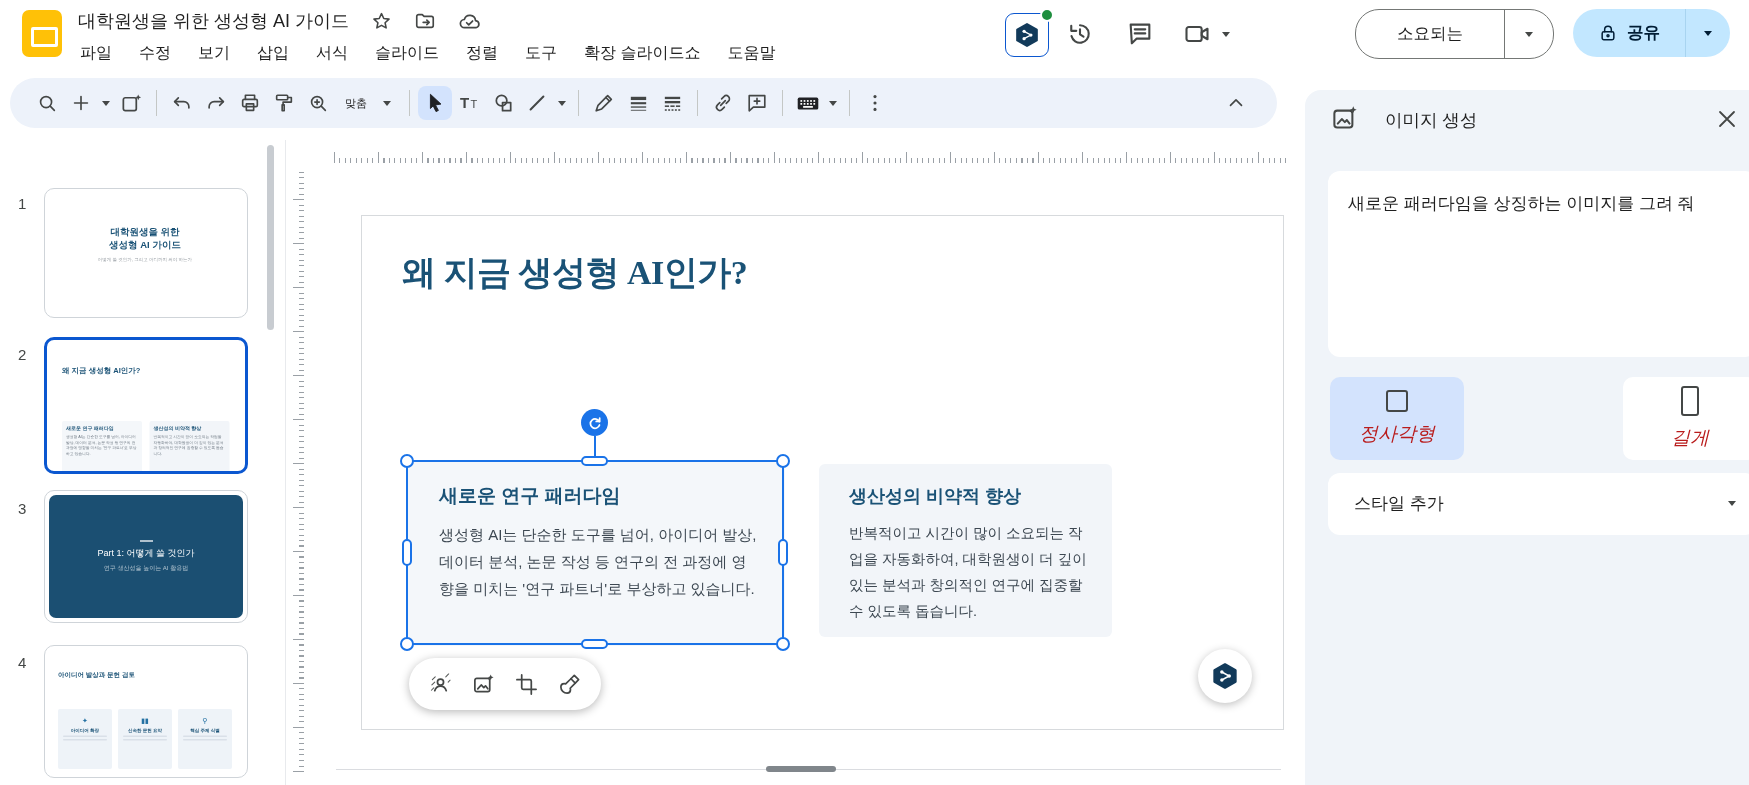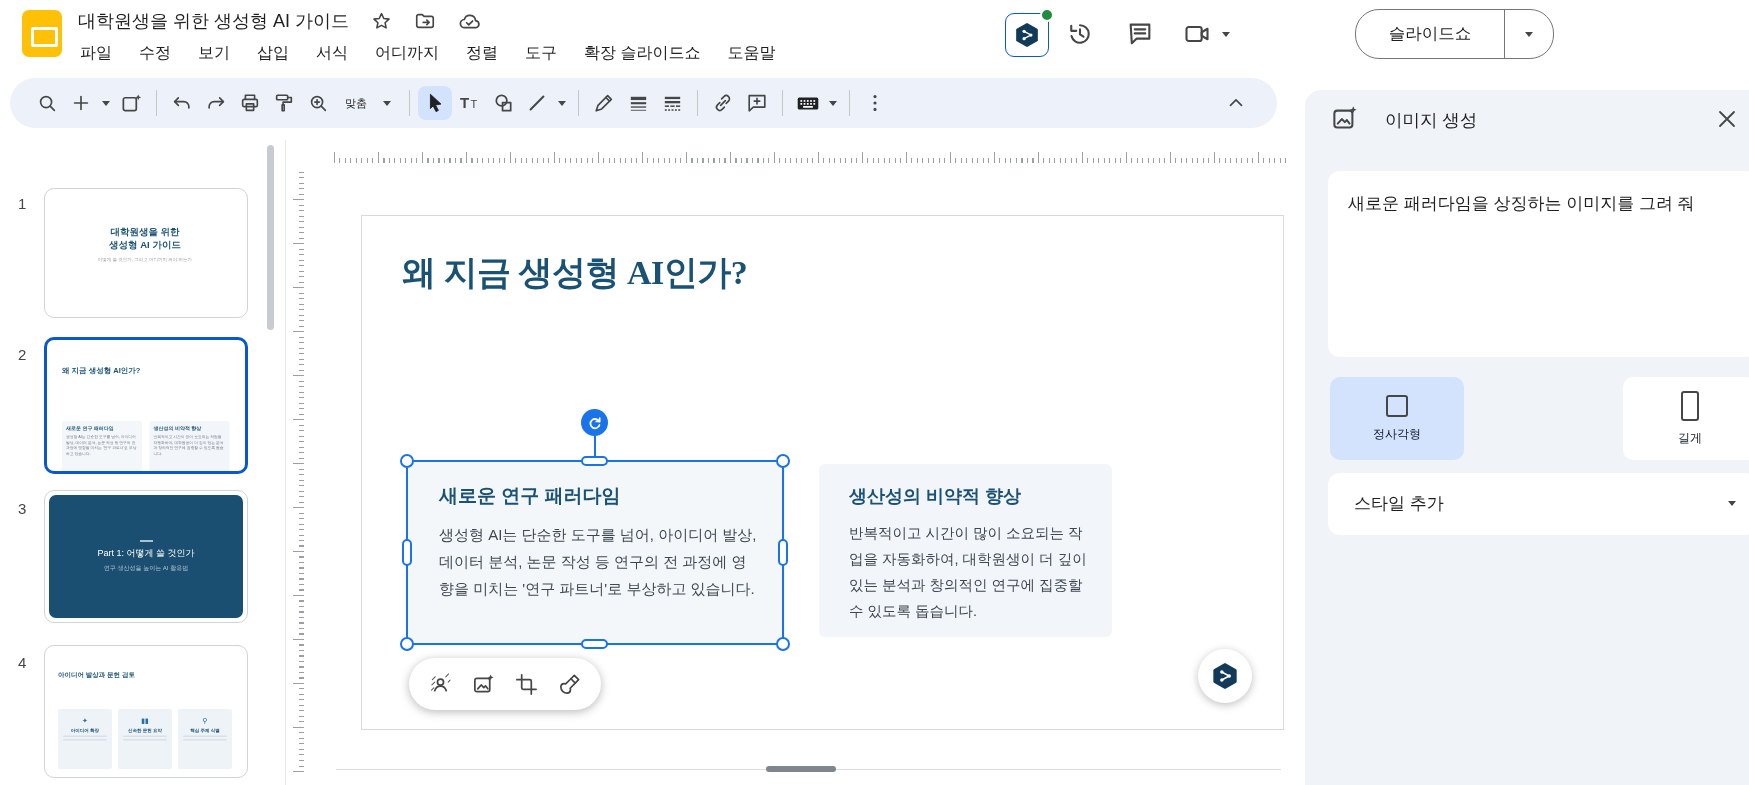--- a/index.html
+++ b/index.html
@@ -97,21 +97,21 @@
   
   #panel{position:absolute;left:1305px;top:90px;width:444px;height:695px;background:#f0f4f9;border-top-left-radius:16px;}
   #panel-header{position:absolute;left:0;top:0;width:100%;height:58px;}
   #panel-icon{position:absolute;left:26px;top:15px;}
   #panel-title{position:absolute;left:80px;top:18px;font-size:17.5px;color:#1f1f1f;}
   #panel-close{position:absolute;left:408px;top:15px;width:28px;height:28px;display:flex;align-items:center;justify-content:center;}
   #prompt-card{position:absolute;left:23px;top:81px;width:429px;height:186px;background:#fff;border-radius:12px;}
   #prompt-text{position:absolute;left:20px;top:18px;width:350px;font-size:17px;line-height:30px;color:#1f1f1f;}
   .aspect-btn{position:absolute;top:287px;height:83px;border-radius:10px;background:#fff;display:flex;flex-direction:column;align-items:center;justify-content:center;gap:9px;box-sizing:border-box;}
   .aspect-btn.selected{background:#d3e3fd;}
-  .aspect-label{font-size:12px;color:#0f172a;}
+  .aspect-label{font-size:19px;color:#b91c1c;font-style:italic;}
   .shape-sq{width:18px;height:18px;border:2px solid #444746;border-radius:3px;}
   .shape-wide{width:26px;height:14px;border:2px solid #444746;border-radius:3px;}
   .shape-tall{width:14px;height:26px;border:2px solid #444746;border-radius:3px;}
   #style-dd{position:absolute;left:23px;top:383px;width:429px;height:62px;background:#fff;border-radius:12px;}
   #style-label{position:absolute;left:26px;top:19px;font-size:17px;color:#1f1f1f;}
   #style-caret{position:absolute;left:400px;top:28px;}
   #create-btn{position:absolute;left:173px;top:469px;width:132px;height:54px;border-radius:27px;background:#0b57d0;display:flex;align-items:center;justify-content:center;}
   #create-label{font-size:17.5px;font-weight:700;color:#fff;}
 
   
@@ -143,21 +143,21 @@
           <path d="M9 13.3l2.2 2.2 4-4"></path>
         </svg>
     </div>
 
     <nav id="menu-row">
       <span class="menu-item">파일</span>
       <span class="menu-item">수정</span>
       <span class="menu-item">보기</span>
       <span class="menu-item">삽입</span>
       <span class="menu-item">서식</span>
-      <span class="menu-item">어디까지</span>
+      <span class="menu-item">슬라이드</span>
       <span class="menu-item">정렬</span>
       <span class="menu-item">도구</span>
       <span class="menu-item">확장 슬라이드쇼</span>
       <span class="menu-item">도움말</span>
     </nav>
 
     <div id="gemini-box">
       <svg width="26" height="26" viewBox="0 0 24 24">
         <polygon points="12,2 21,7 21,17 12,22 3,17 3,7" fill="#123a5a" stroke="#123a5a" stroke-width="2" stroke-linejoin="round"></polygon>
         <circle cx="9.3" cy="8.6" r="1.5" fill="#fff"></circle>
@@ -177,27 +177,41 @@
         <path d="M4 4h16v12H9l-4 4z"></path>
         <path d="M7.5 8h9M7.5 11.5h9"></path>
       </svg>
     <svg class="ic tb-ic" style="left:1183px" viewBox="0 0 24 24">
         <rect x="3" y="6" width="13" height="12" rx="2"></rect>
         <path d="M16 10.5l5-3v9l-5-3z"></path>
       </svg>
     <div class="caret abs" style="left:1222px;top:32px"></div>
 
     <div id="slideshow-pill">
-      <span id="slideshow-label">슬라이드쇼</span>
+      <span id="slideshow-label">소요되는</span>
       <div id="slideshow-divider"></div>
       <div id="slideshow-caret-zone">
           <div class="caret"></div>
         </div>
     </div>
 
+    <div id="share-pill">
+      <div id="share-main">
+        <svg class="ic" width="20" height="20" viewBox="0 0 24 24" style="stroke:#001d35">
+            <rect x="5" y="10.5" width="14" height="9.5" rx="2"></rect>
+            <path d="M8 10.5V8a4 4 0 0 1 8 0v2.5"></path>
+            <circle cx="12" cy="15.3" r="1.2"></circle>
+          </svg>
+        <span id="share-label">공유</span>
+      </div>
+      <div id="share-divider"></div>
+      <div id="share-caret-zone">
+          <div class="caret" style="border-top-color:#001d35"></div>
+        </div>
+    </div>
   </header>
 
   <div id="toolbar">
     <div class="tool">
         <svg class="ic" width="22" height="22" viewBox="0 0 24 24">
           <circle cx="11" cy="11" r="6"></circle>
           <path d="M15.5 15.5L20 20"></path>
         </svg>
       </div>
     <div class="tool">

